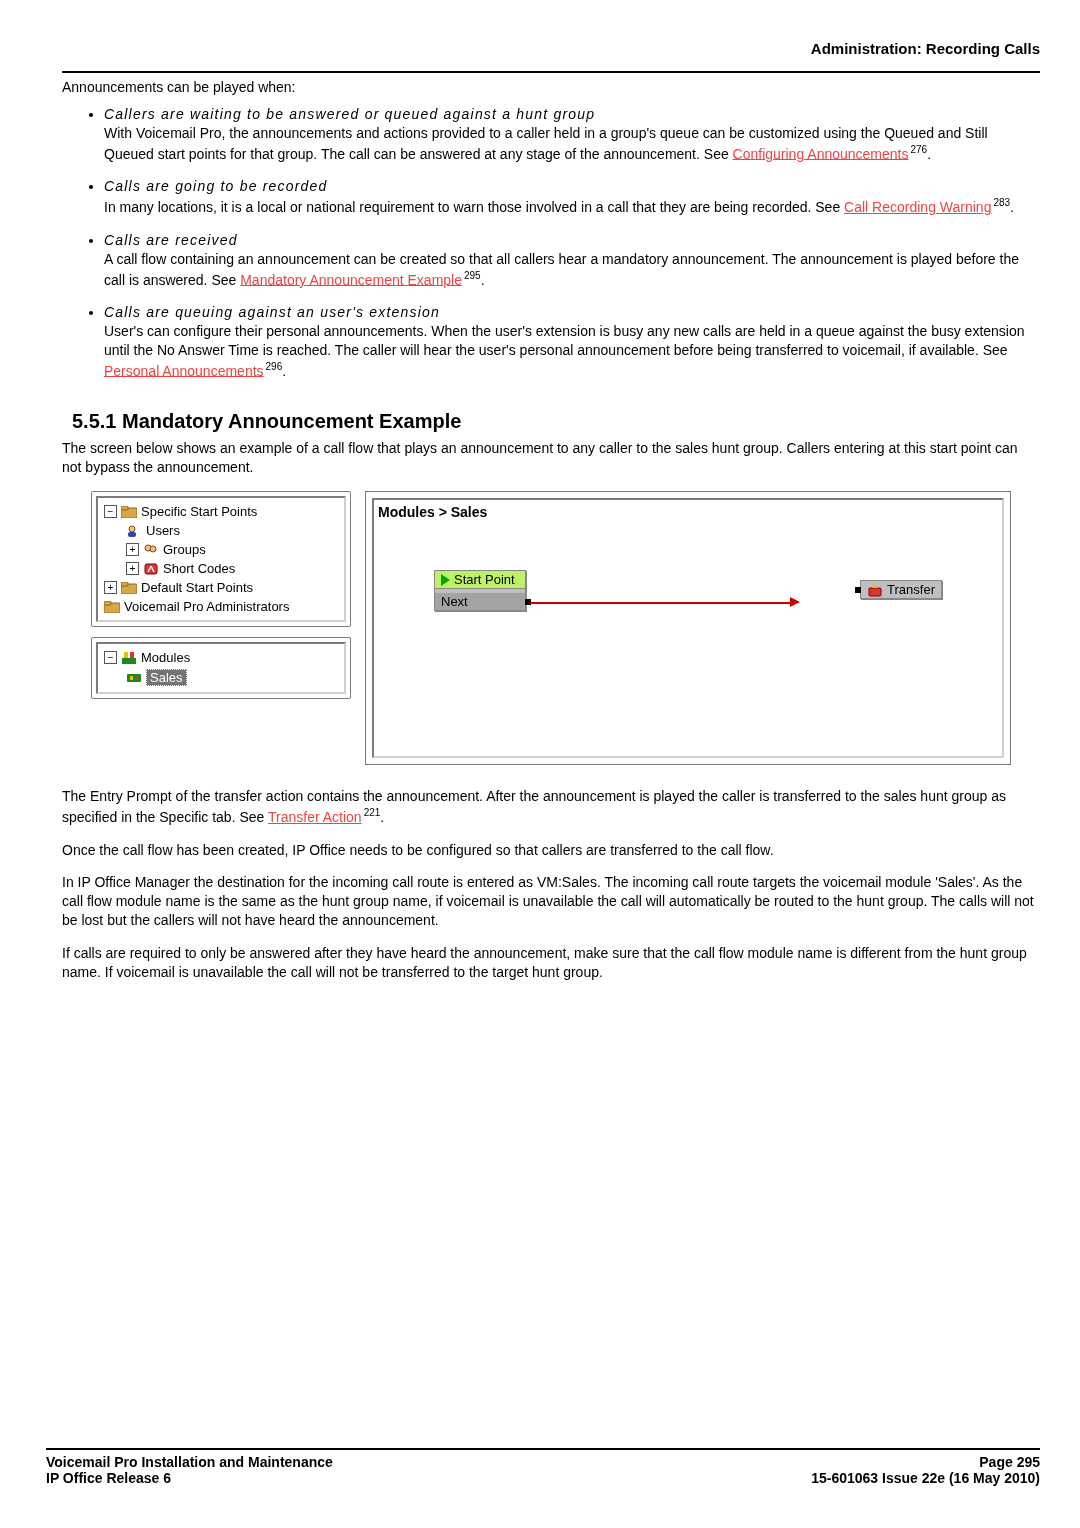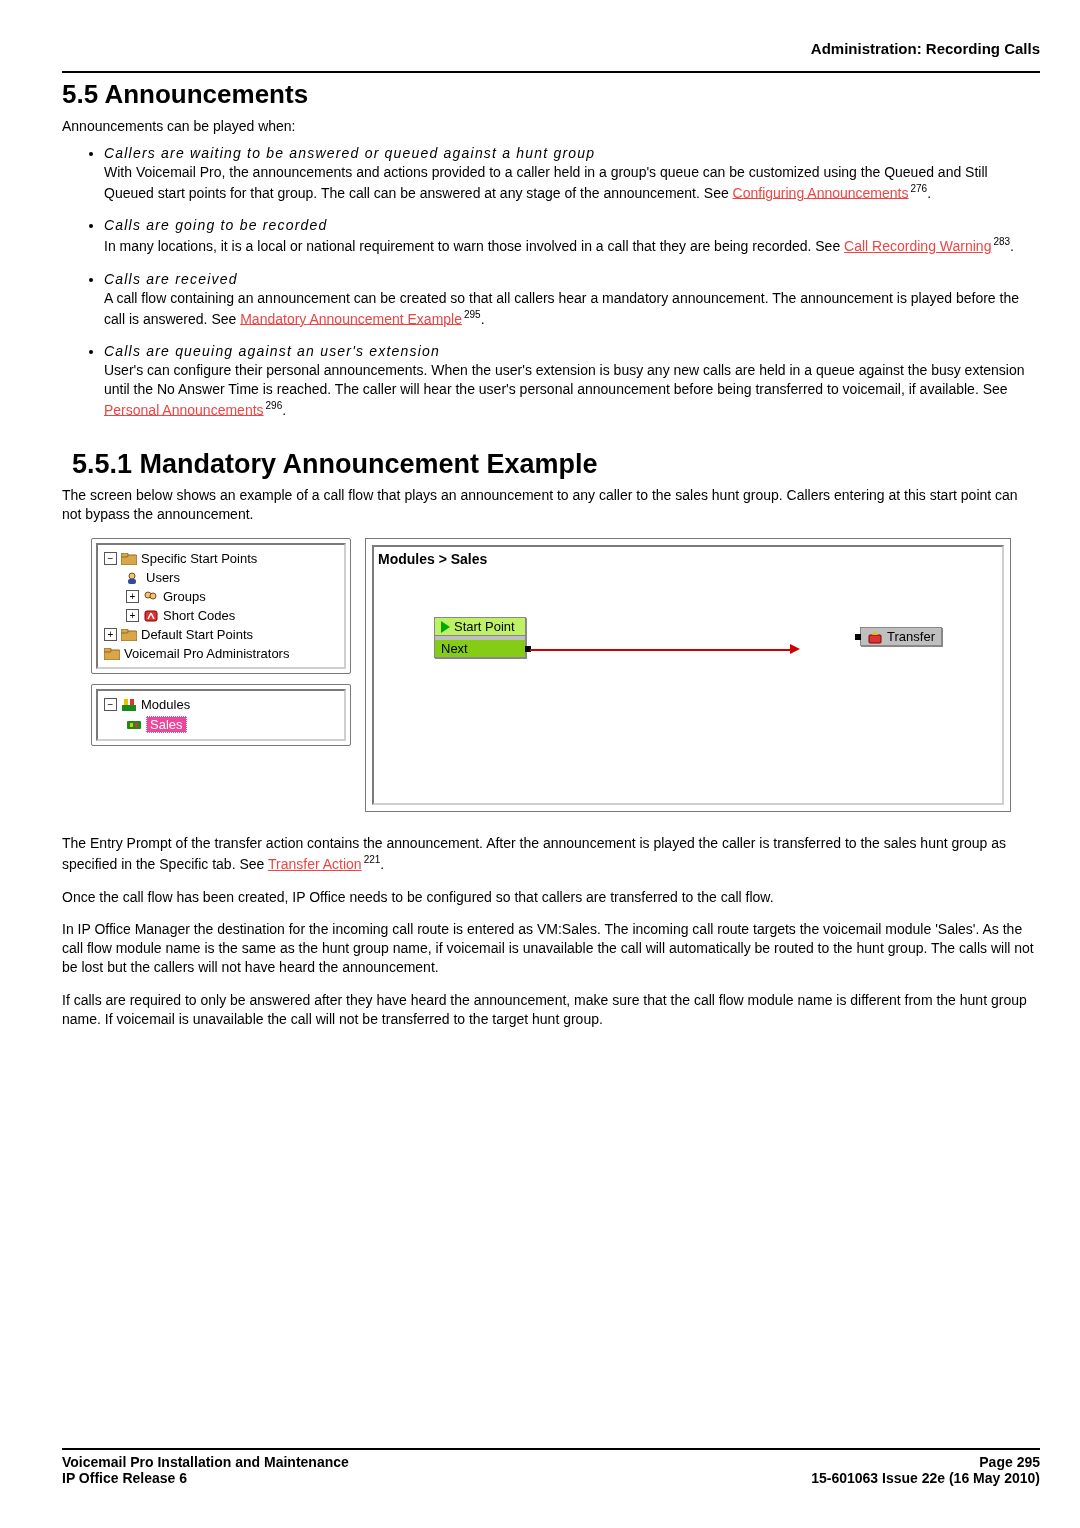--- a/index.html
+++ b/index.html
@@ -54,21 +54,21 @@
     color: #ef4444;
     text-decoration: underline;
   }
   sup.ref {
     font-size: 10px;
     vertical-align: super;
     margin-left: 2px;
   }
   h2.subsection {
     font-family: Arial, sans-serif;
-    font-size: 27px;
+    font-size: 20px;
     font-weight: bold;
     margin: 30px 0 2px 10px;
     color: #000;
   }
   .para { margin: 6px 0 14px 0; line-height: 1.35; }
 
   
   .diagram-wrap {
     width: 920px;
     margin: 12px auto 22px auto;
@@ -95,21 +95,21 @@
   }
   .panel.gap { margin-top: 10px; }
   .tree-line { display: flex; align-items: center; gap: 4px; padding: 2px 0 2px 0; }
   .tree-line.indent1 { padding-left: 22px; }
   .treebox {
     width: 11px; height: 11px; border: 1px solid #555; display: inline-flex; align-items: center; justify-content: center; font-size: 10px; line-height: 1; background:#fff;
   }
   .ic { display:inline-flex; width:16px; height:14px; align-items:center; justify-content:center; }
   .ic svg { display:block; }
   .sel {
-    background: #ec4899; color: #fff; padding: 0 3px; border: 1px dotted #fff;
+    background: #737373; color: #fff; padding: 0 3px; border: 1px dotted #fff;
   }
   
   .flow-panel {
     flex: 1;
     min-height: 250px;
     background: #fff;
     border: 1px solid #7a7a7a;
   }
   .flow-inset {
     border: 2px inset #cfcfcf;
@@ -128,49 +128,48 @@
     border: 1px solid #888;
     box-shadow: 1px 1px 0 #888;
     font-size: 13px;
     color: #000;
     padding: 1px 6px;
     display: flex; align-items: flex-end; gap: 4px;
   }
   .node .tri { width:0;height:0;border-top:6px solid transparent;border-bottom:6px solid transparent;border-left:9px solid #0a0; display:inline-block; }
   .node.start { left:0; top:0; width:90px; flex-direction:column; align-items:flex-start; padding:0; }
   .node.start .hdr { display:flex;align-items:center;gap:4px;padding:1px 6px; background:#bef264; width:100%; box-sizing:border-box; border-bottom:1px solid #888;}
-  .node.start .sub { background:#84cc16; width:100%; padding:1px 6px; box-sizing:border-box; position:relative; }
+  .node.start .sub { background:#a3a3a3; width:100%; padding:1px 6px; box-sizing:border-box; position:relative; }
   .node.start .pin { position:absolute; right:-6px; top:50%; width:6px;height:6px; background:#000; transform:translateY(-50%); }
   .node.transfer { right: 40px; top: 10px; }
   .node.transfer .pin-l { position:absolute; left:-6px; top:50%; width:6px;height:6px; background:#000; transform:translateY(-50%); }
   .arrow-line {
     position:absolute;
     height:0; border-top:2px solid #c00;
   }
   .arrow-head {
     position:absolute; width:0;height:0;
     border-top:5px solid transparent; border-bottom:5px solid transparent; border-left:10px solid #c00;
   }
 
   
   .footer {
     position: absolute;
-    left: 62px; right: 40px; bottom: 42px;
+    left: 46px; right: 40px; bottom: 42px;
   }
   .footer hr { border:0; border-top:2px solid #000; margin:0 0 4px 0; }
   .footer .row { display:flex; justify-content:space-between; font-weight:bold; font-size:14px; }
 </style>
 </head>
 <body>
 
 <div class="page">
   <div class="running-head">Administration: Recording Calls</div>
   <hr class="rule">
 
-  <h1 class="section">5.5 Announcements</h1>
   <p class="intro">Announcements can be played when:</p>
 
   <ul class="bullets">
     <li>
       <span class="leadline">Callers are waiting to be answered or queued against a hunt group</span><br>
       <span>With Voicemail Pro, the announcements and actions provided to a caller held in a group's queue can be customized using the Queued and Still Queued start points for that group. The call can be answered at any stage of the announcement. See </span><a href="#" class="link">Configuring Announcements</a><sup class="ref">276</sup><span>.</span>
     </li>
     <li>
       <span class="leadline">Calls are going to be recorded</span><br>
       <span>In many locations, it is a local or national requirement to warn those involved in a call that they are being recorded. See </span><a href="#" class="link">Call Recording Warning</a><sup class="ref">283</sup><span>.</span>

